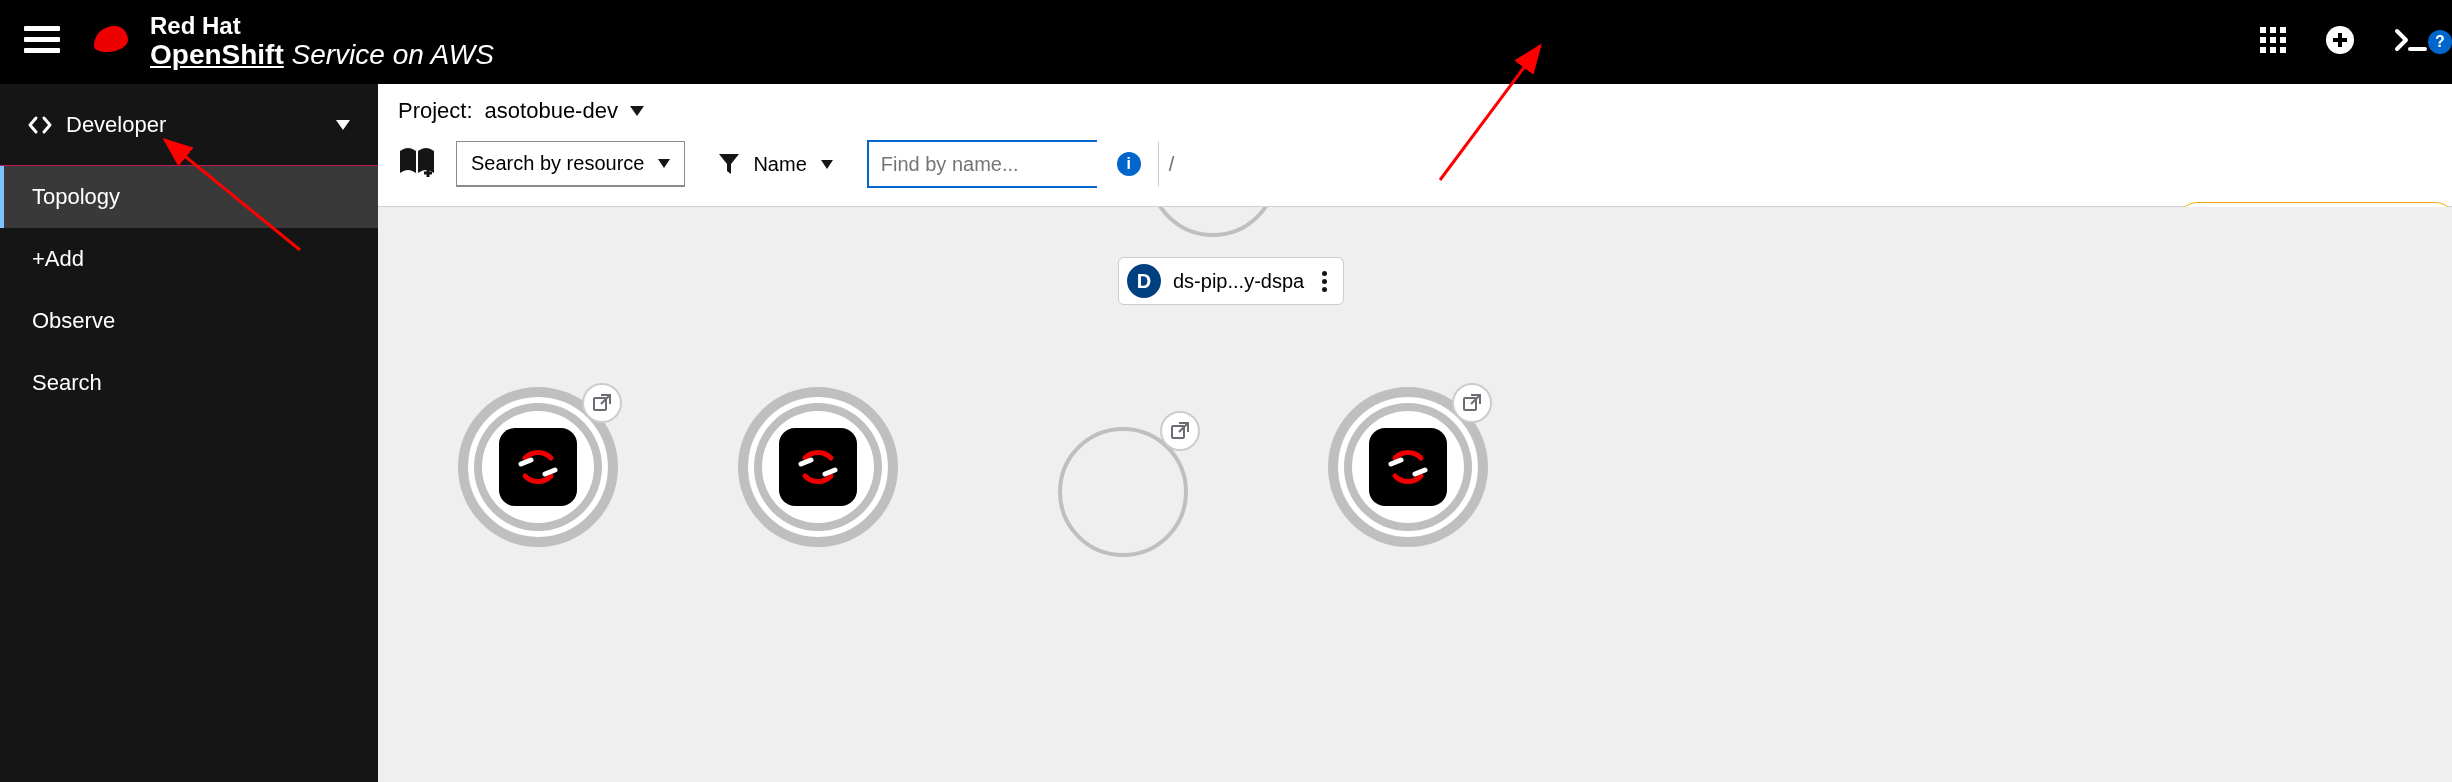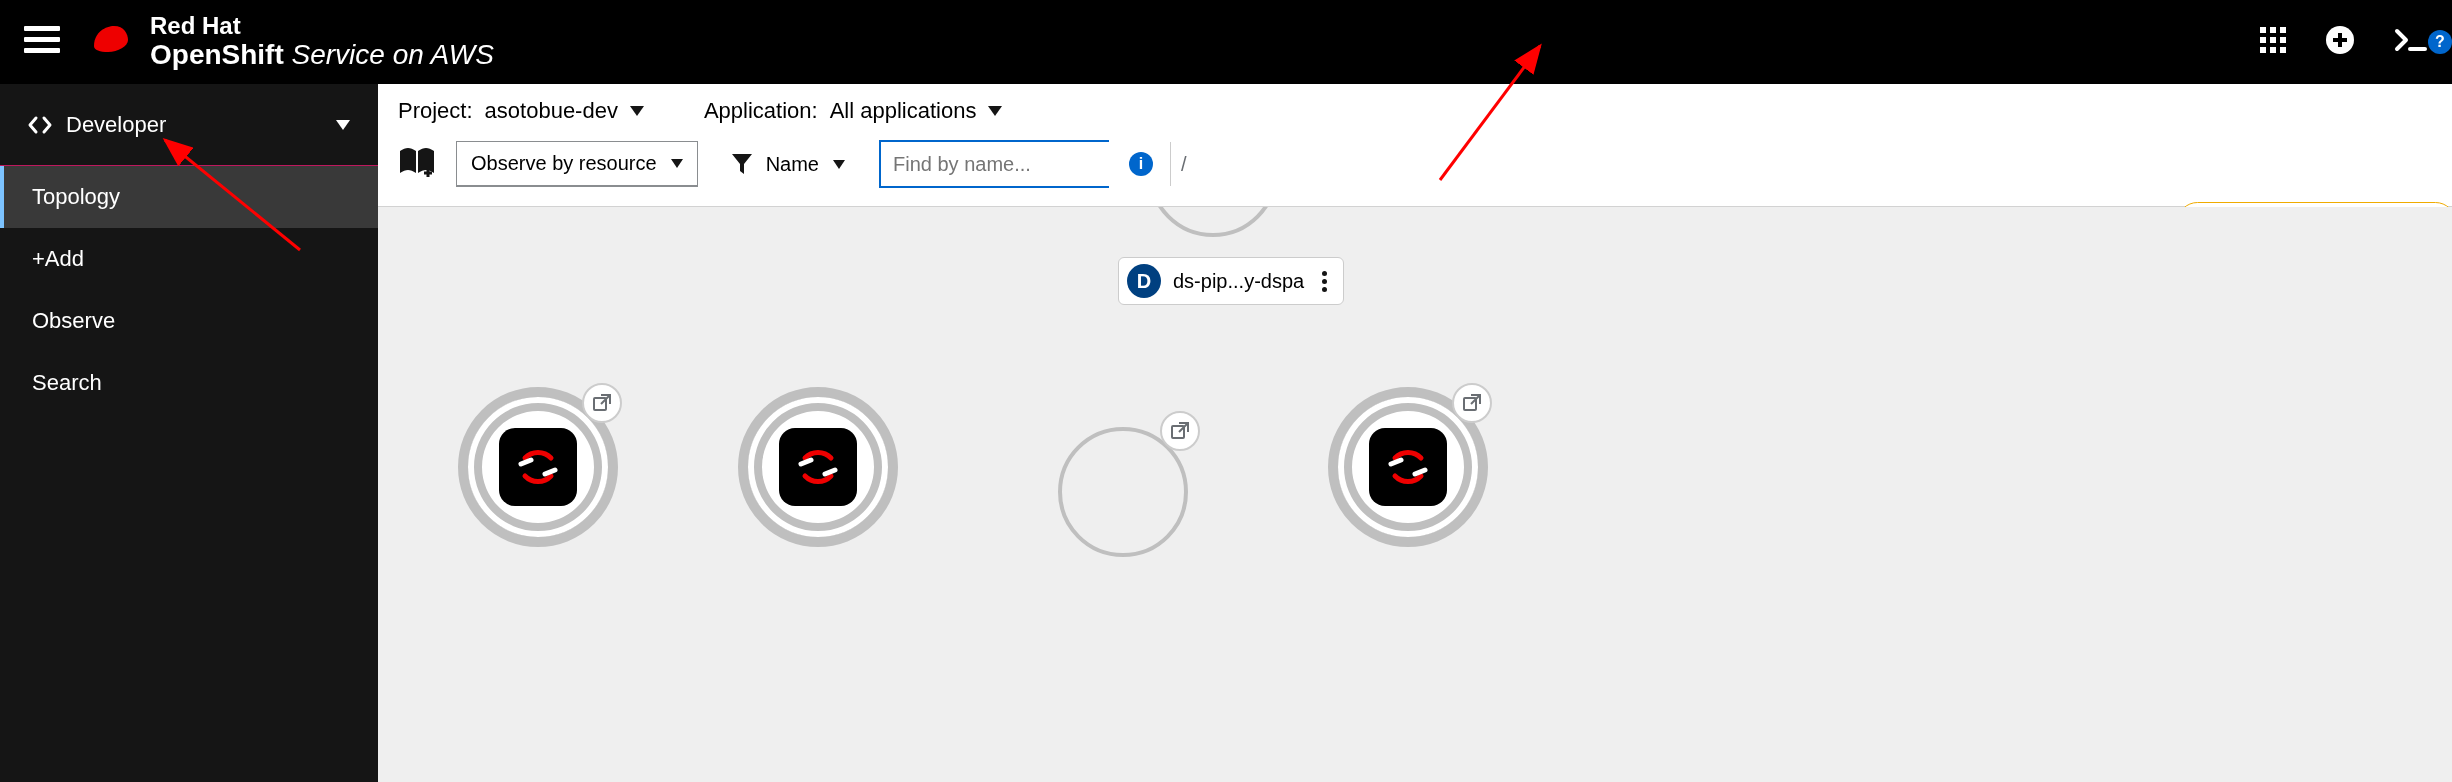--- a/index.html
+++ b/index.html
@@ -14,21 +14,21 @@
       background: #000;
       color: #fff;
       padding: 0 24px;
     }
     .topbar-left { display: flex; align-items: center; gap: 28px; }
     .hamburger { cursor: pointer; }
     .brand { display: flex; align-items: center; gap: 16px; }
     .brand-text { display: flex; flex-direction: column; line-height: 1.1; }
     .brand-line1 { font-size: 24px; font-weight: 700; }
     .brand-line2 { font-size: 28px; }
-    .brand-line2 .bold { font-weight: 700; }
+    .brand-line2 .bold { font-weight: 700; text-decoration: underline; }
     .brand-line2 .thin { font-weight: 300; font-style: italic; }
     .topbar-right { display: flex; align-items: center; gap: 40px; }
     .topbar-right .icon { cursor: pointer; }
 
     
     .body-row { display: flex; height: calc(100% - 84px); }
 
     
     .sidebar {
       width: 378px;
@@ -263,46 +263,39 @@
     </div>
 
     <div class="context-bar">
       <div class="ctx-item">
         <span>Project:</span>
         <span>asotobue-dev</span>
         <svg width="14" height="10" viewBox="0 0 14 10">
             <polygon points="0,0 14,0 7,10" fill="#151515"></polygon>
           </svg>
       </div>
-      <div class="ctx-item">
-        <span>Application:</span>
-        <span>All applications</span>
-        <svg width="14" height="10" viewBox="0 0 14 10">
-            <polygon points="0,0 14,0 7,10" fill="#151515"></polygon>
-          </svg>
-      </div>
     </div>
 
     <div class="toolbar">
       <span>
         <svg width="38" height="30" viewBox="0 0 38 30">
             <g fill="#151515">
               <path d="M2 4 C8 0 12 0 18 4 L18 26 C12 22 8 22 2 26 Z"></path>
               <path d="M20 4 C26 0 30 0 36 4 L36 26 C30 22 26 22 20 26 Z"></path>
             </g>
             <g stroke="#151515" stroke-width="3" fill="none">
               <line x1="30" y1="22" x2="30" y2="30"></line>
               <line x1="26" y1="26" x2="34" y2="26"></line>
             </g>
           </svg>
       </span>
 
 
       <div class="select-like">
-        <span>Observe by resource</span>
+        <span>Search by resource</span>
         <svg width="12" height="9" viewBox="0 0 12 9">
             <polygon points="0,0 12,0 6,9" fill="#151515"></polygon>
           </svg>
       </div>
 
       <div class="filter-name">
         <svg width="20" height="20" viewBox="0 0 20 20">
             <polygon points="0,0 20,0 12,10 12,20 8,17 8,10" fill="#151515"></polygon>
           </svg>
         <span>Name</span>

